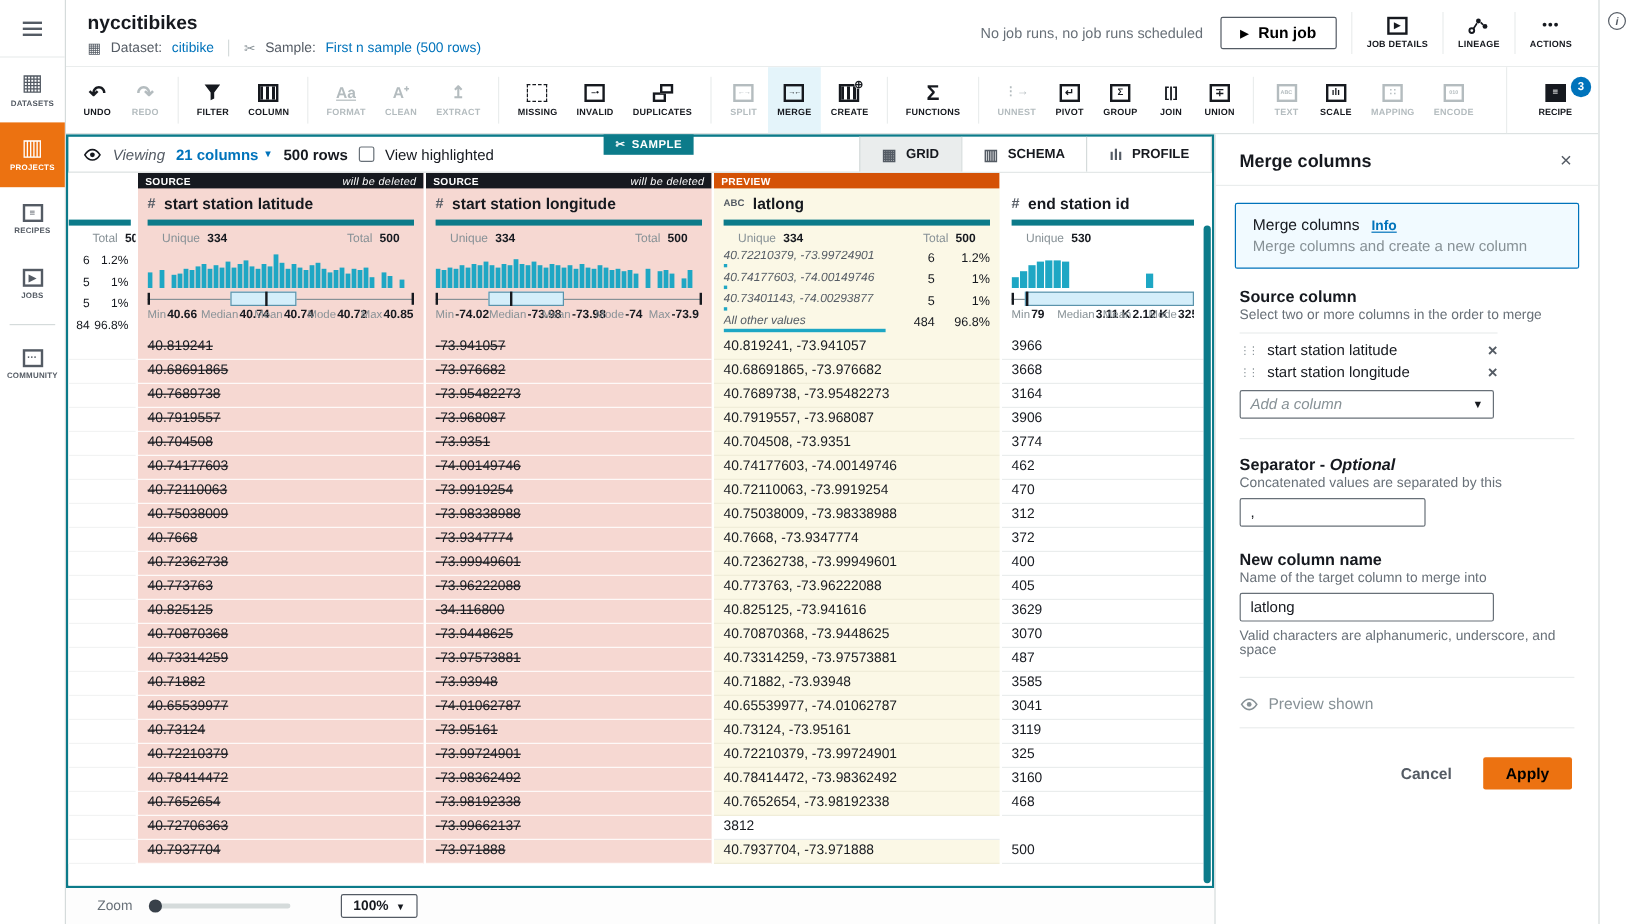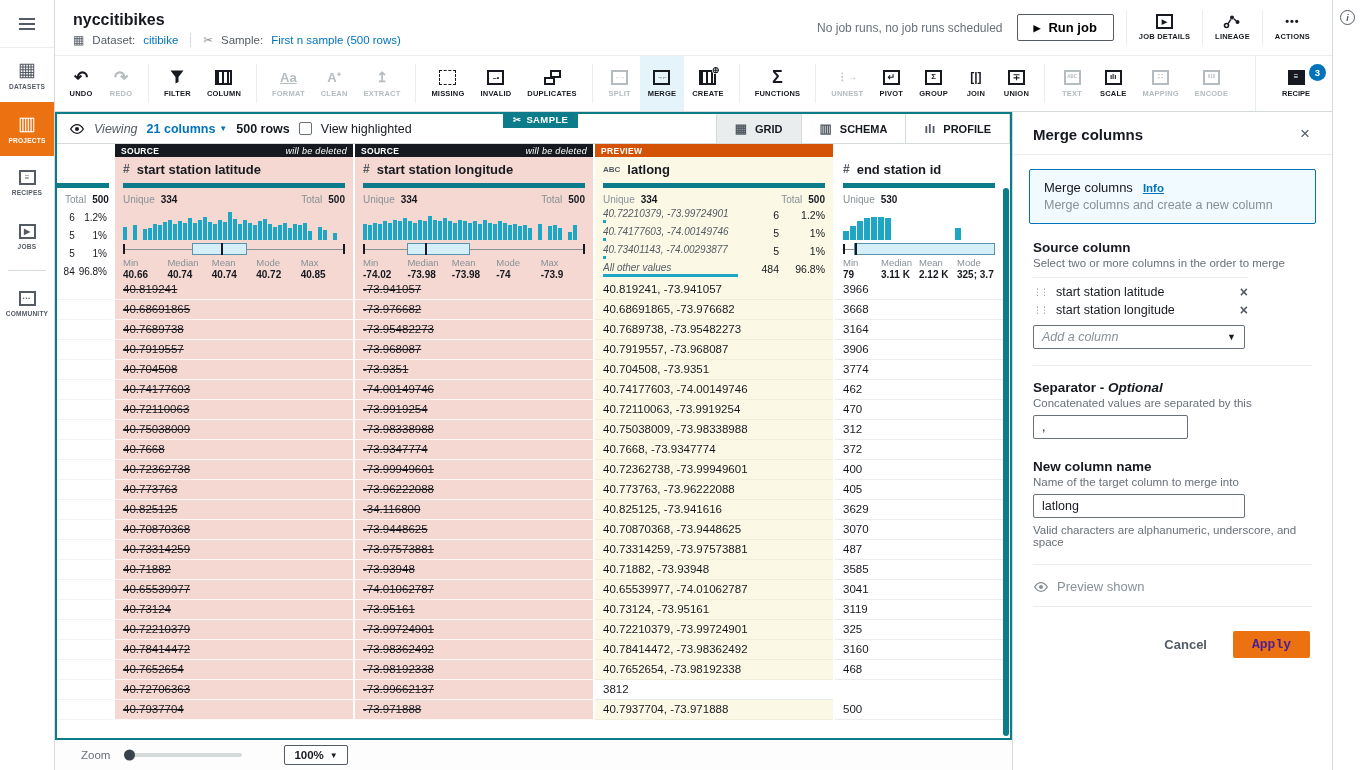--- a/index.html
+++ b/index.html
@@ -90,35 +90,35 @@
   .badge.src{background:#16191f;}
   .badge.prev{background:var(--preview,#d45206);}
   .badge .note{font-style:italic;font-weight:400;font-size:9px;}
   .badge.spacer{background:transparent;}
   .namerow{height:24px;display:flex;align-items:center;gap:7px;padding:0 8px;}
   .ctype{font-weight:700;color:#545b64;font-size:12px;}
   .ctype.abc{font-size:8px;letter-spacing:0;}
   .cname{font-size:13px;font-weight:700;}
   .underline{height:5px;background:var(--teal,#0c7b8a);margin:2px 8px 3px;}
   .underline.gut{margin:2px 4px 3px 0;}
-  .statrow{height:17px;display:flex;align-items:center;padding:0 8px;font-size:10px;}
+  .statrow{height:17px;display:flex;align-items:center;padding:0 20px;font-size:10px;}
   .statrow .sl{color:#879196;margin-right:6px;}
   .statrow .sv{font-weight:700;}
   .statrow .right{margin-left:auto;display:flex;align-items:center;}
   .hist{height:31px;margin:1px 8px 0;display:flex;align-items:flex-end;gap:1px;overflow:hidden;}
   .hbar{flex:0 0 4px;background:var(--hist,#1ea7c4);}
   .hbar.wide{flex:0 0 6px;}
   .boxplot{height:12px;margin:3px 8px 2px;position:relative;}
   .boxplot .track{position:absolute;left:0;right:0;top:50%;height:1px;background:#879196;}
   .boxplot .wh{position:absolute;top:1px;bottom:1px;width:2px;background:#16191f;}
   .boxplot .wh.l{left:0;} .boxplot .wh.r{right:0;}
   .boxplot .bp{position:absolute;top:0;bottom:0;background:#d4eefa;border:1px solid #5a93ab;}
   .boxplot .md{position:absolute;top:0;bottom:0;width:2px;background:#16191f;}
   .mstats{display:flex;margin:2px 8px 0;overflow:hidden;white-space:nowrap;}
-  .ms{flex:1 0 auto;min-width:0;display:flex;flex-direction:column;gap:1px;flex-basis:0;}
+  .ms{flex:1 0 auto;min-width:0;display:flex;gap:1px;flex-basis:0;}
   .msl{font-size:9.5px;color:#879196;}
   .msv{font-size:10px;font-weight:700;}
   .vlist .vrow{height:18px;padding:0 8px;display:flex;align-items:flex-start;font-size:10px;padding-top:1px;}
   .vlist .vtext{flex:1;min-width:0;overflow:hidden;white-space:nowrap;}
   .vlist .vval{font-style:italic;color:#545b64;display:block;line-height:10px;}
   .vlist .vbar{display:block;height:3px;background:var(--hist,#1ea7c4);margin-top:1px;}
   .vlist .vcnt{width:34px;text-align:right;font-size:10.5px;color:#16191f;}
   .vlist .vpct{width:46px;text-align:right;font-size:10.5px;color:#16191f;}
   .glist .grow{height:18px;display:flex;align-items:center;justify-content:flex-end;font-size:10px;padding-right:6px;}
   .glist .gc{width:22px;text-align:right;}
@@ -164,21 +164,21 @@
   .p-select .ph{font-style:italic;color:#879196;font-size:12.5px;flex:1;}
   .p-select .tri{font-size:9px;color:#16191f;}
   .p-div{height:1px;background:#eaeded;margin:16px 20px 14px;}
   .p-input{margin-top:6px;height:24px;border:1px solid #687078;border-radius:2px;padding:0 8px;font-size:12.5px;font-family:"Liberation Sans",sans-serif;color:#16191f;background:#fff;display:block;}
   .p-input.sep{width:155px;}
   .p-input.ncol{width:212px;}
   .p-help{font-size:11.5px;color:#687078;margin-top:6px;}
   .p-preview{display:flex;align-items:center;gap:8px;padding:0 20px;color:#879196;font-size:13px;}
   .p-actions{display:flex;align-items:center;justify-content:flex-end;padding:10px 22px 0;}
   .btn-cancel{font-size:13px;font-weight:700;color:#545b64;cursor:pointer;margin-right:26px;}
-  .btn-apply{background:var(--orange,#ec7211);color:#4c1d95;font-size:13px;font-weight:700;border:none;border-radius:2px;padding:6px 19px;cursor:pointer;font-family:Liberation Mono, monospace;}
+  .btn-apply{background:var(--orange,#ec7211);color:#000000;font-size:13px;font-weight:700;border:none;border-radius:2px;padding:6px 19px;cursor:pointer;font-family:Liberation Sans, sans-serif;}
 </style>
 </head>
 <body>
 
 <div class="abs sidebar">
   <div class="burger-wrap">
       <span class="bars"></span>
     </div>
   <div class="nav-item">
     <span class="nv-ic">▦</span>

